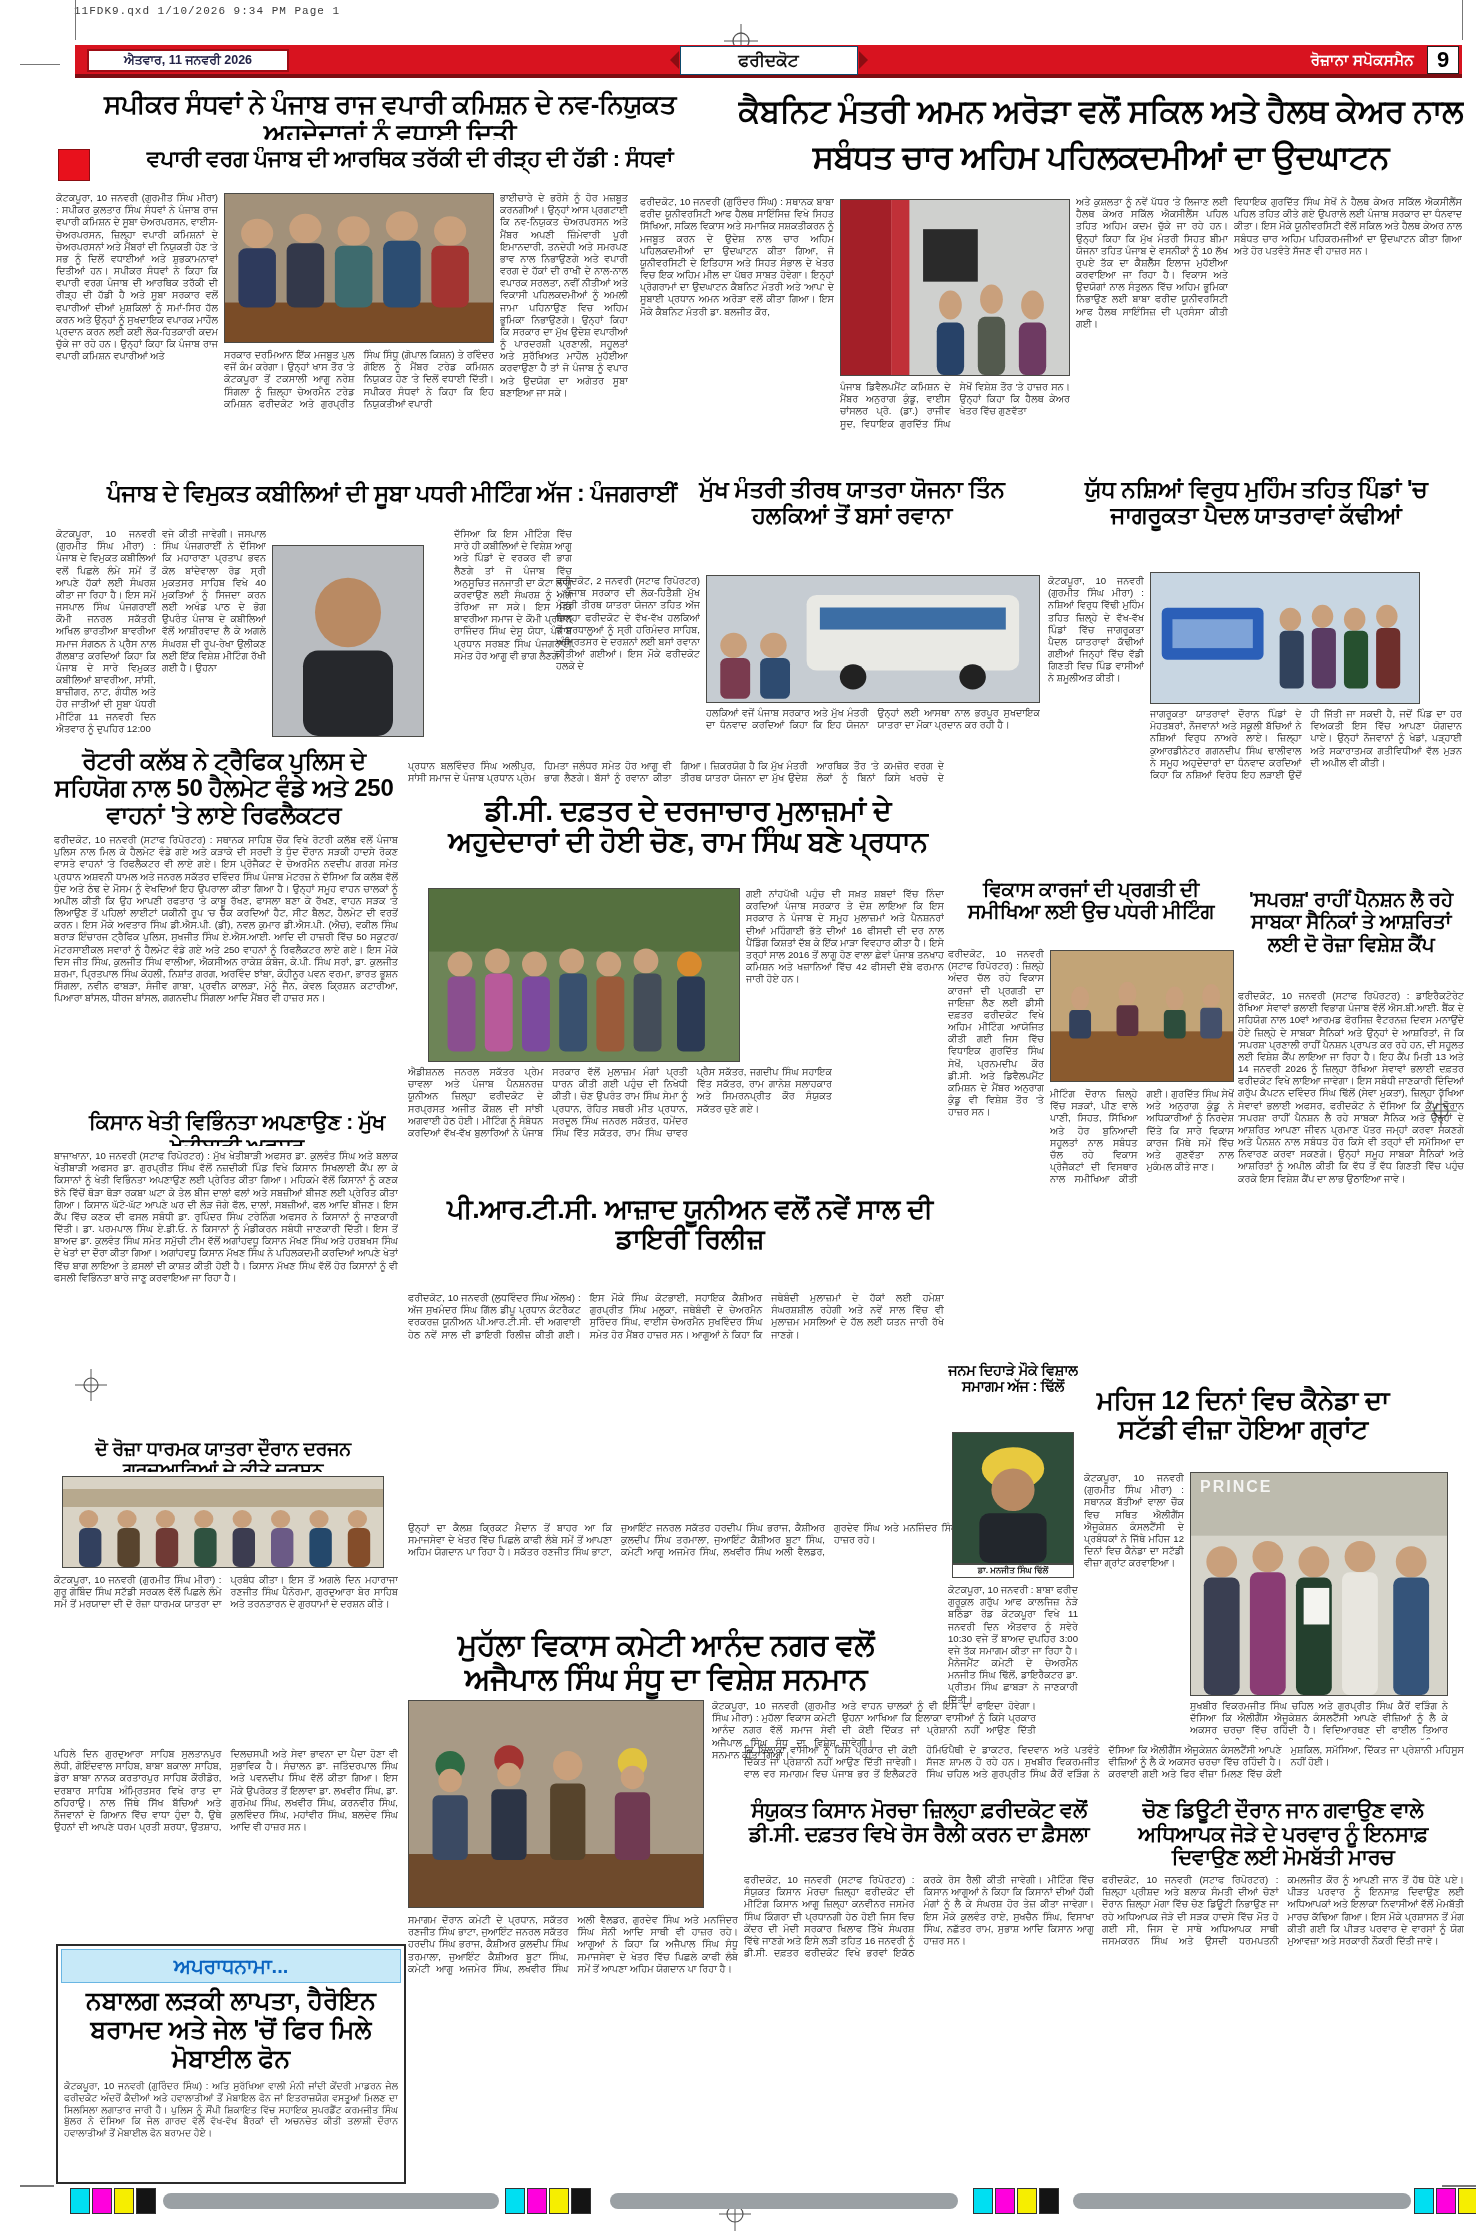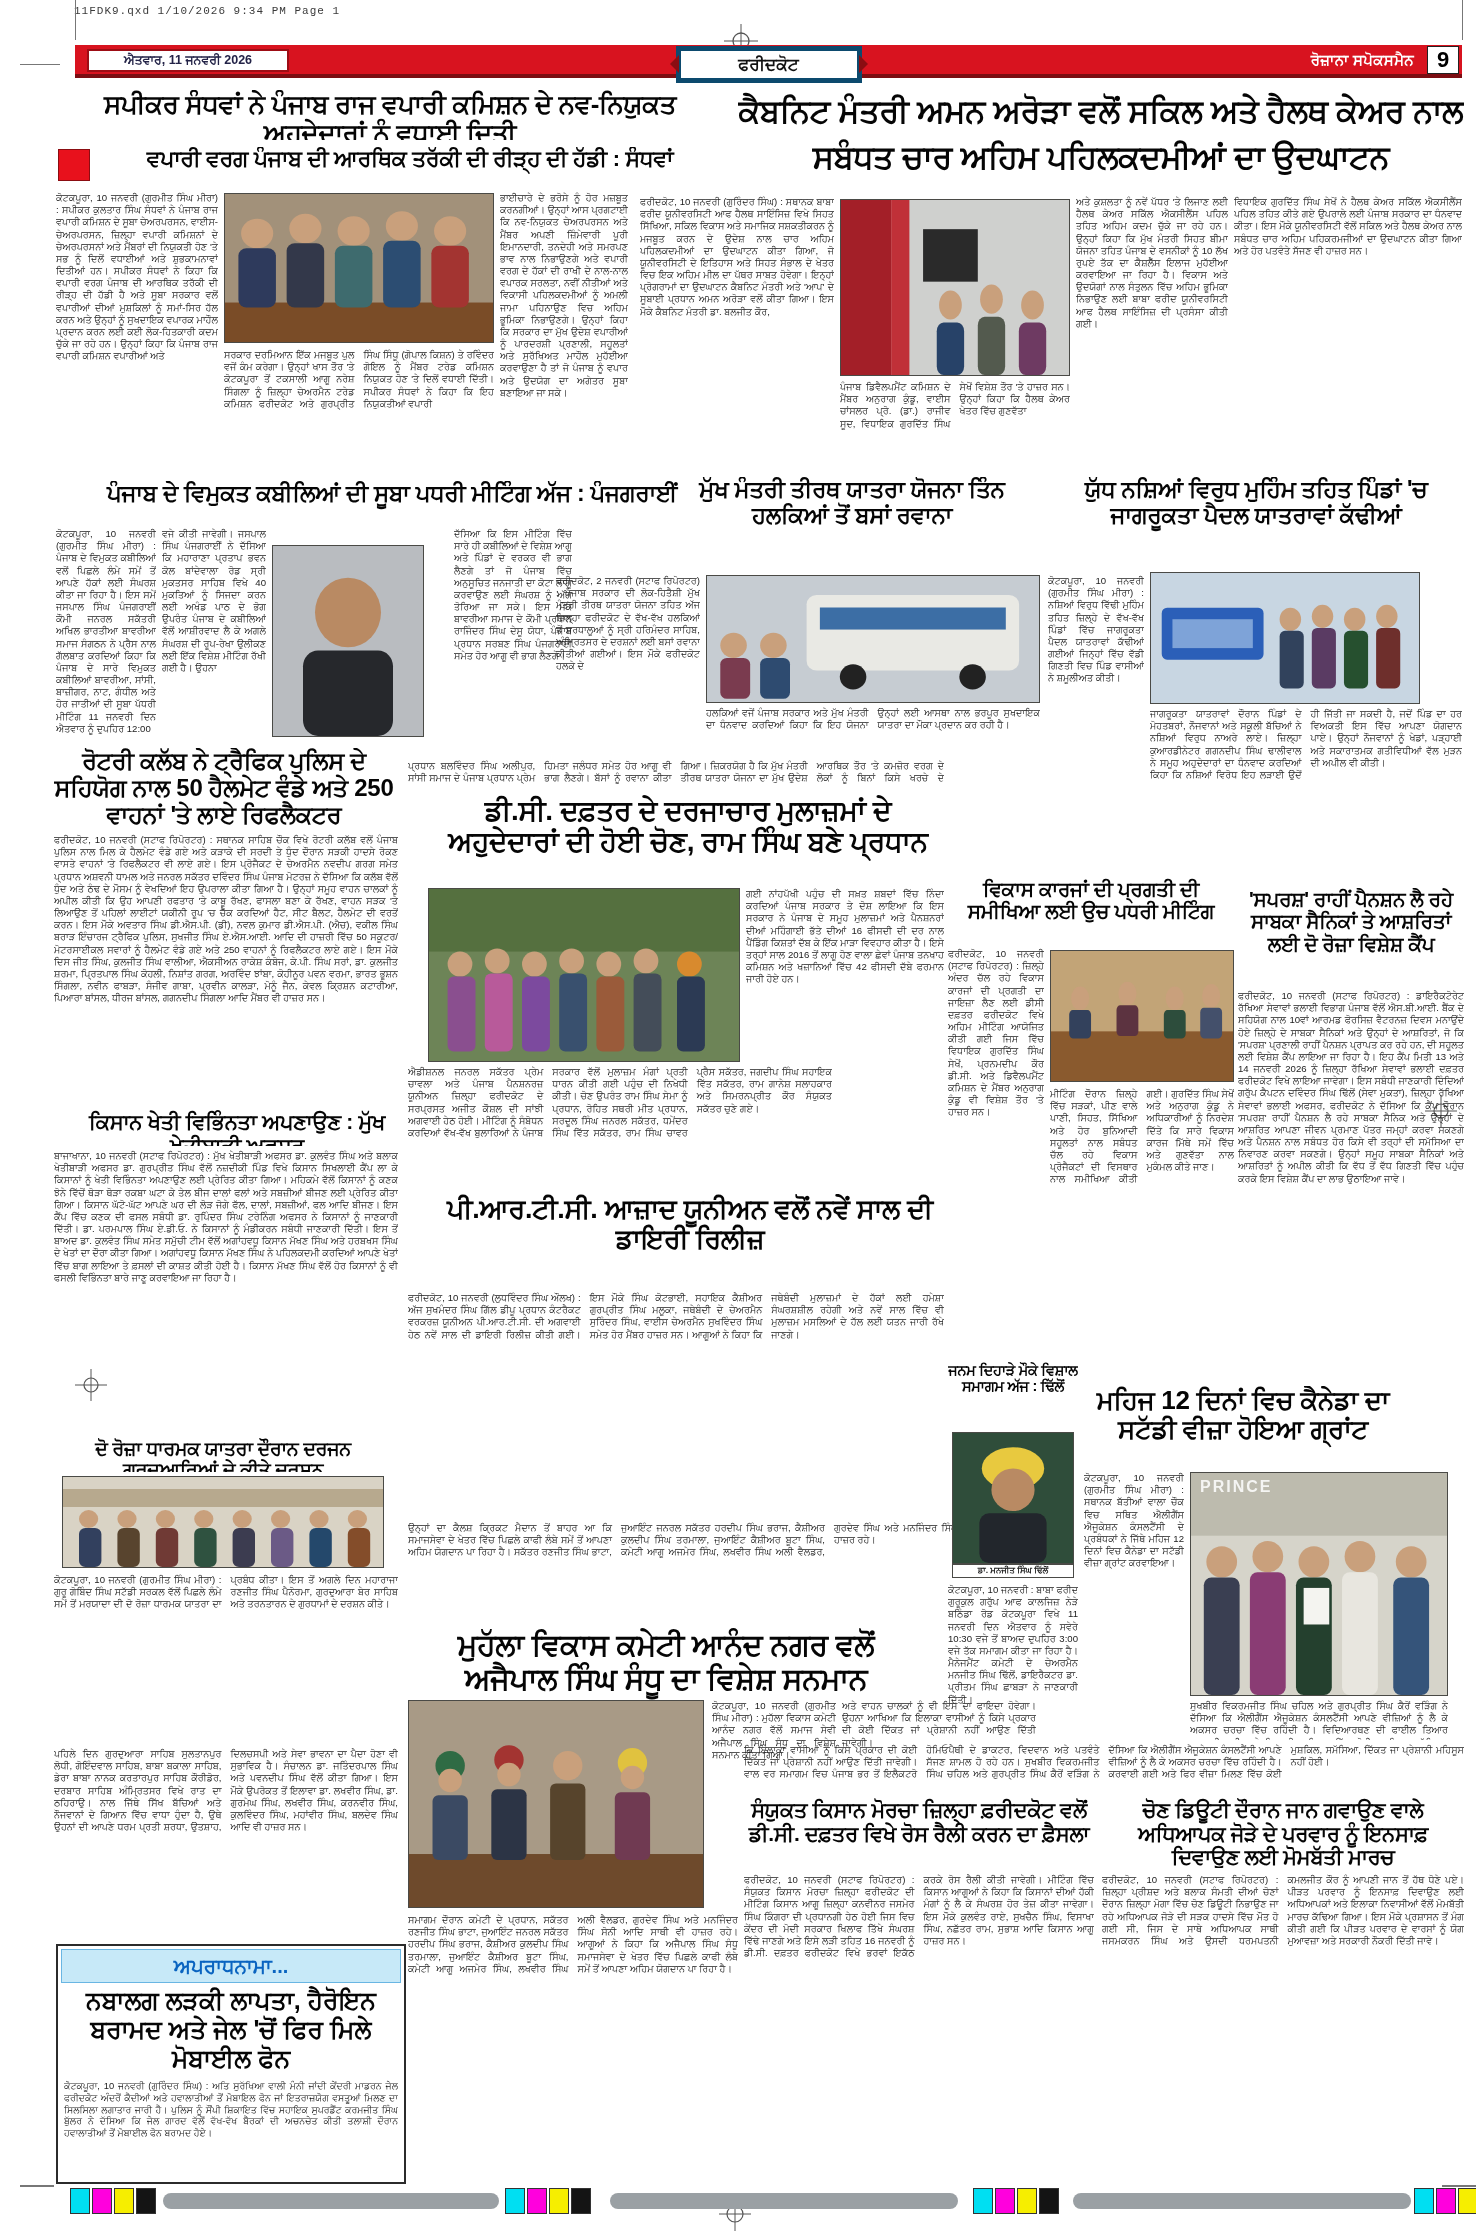--- a/index.html
+++ b/index.html
@@ -14,21 +14,21 @@
   .ph{position:absolute;border:1px solid #4a4a46;box-sizing:border-box;overflow:hidden;background:#b9b4aa}
   .ph svg{width:100%;height:100%;display:block}
   .slug{position:absolute;left:74px;top:5px;font-family:"Liberation Mono","DejaVu Sans Mono",monospace;
         font-size:11px;color:#3a3a3a;letter-spacing:1px}
   .mast{position:absolute;left:75px;top:45px;width:1387px;height:33px;background:#d8131f;
         border-bottom:4px solid #7c0d12;box-sizing:border-box}
   .mast-date{position:absolute;left:12px;top:4px;width:202px;height:23px;background:#fff;
         border:2px solid #9d0d15;box-sizing:border-box;display:flex;align-items:center;justify-content:center;
         font-size:12.5px;font-weight:bold;color:#232347}
   .mast-center{position:absolute;left:50%;top:1px;transform:translateX(-50%);width:176px;height:27px;background:#fff;
-        border:5px solid #0c4a6e;display:flex;align-items:center;justify-content:center;
+        border:1px solid #0c4a6e;display:flex;align-items:center;justify-content:center;
         font-size:17px;font-weight:900;color:#111}
   .mast-center:before,.mast-center:after{content:"";position:absolute;top:4px;border:9px solid transparent}
   .mast-center:before{left:-20px;border-right-color:#8b0d12}
   .mast-center:after{right:-20px;border-left-color:#8b0d12}
   .mast-brand{position:absolute;right:48px;top:6px;font-size:15px;font-weight:900;color:#fff;letter-spacing:.3px}
   .mast-page{position:absolute;right:3px;top:1px;width:32px;height:28px;background:#fff;border:1px solid #222;
         box-sizing:border-box;display:flex;align-items:center;justify-content:center;font-size:22px;font-weight:900;color:#000}
   .redsq{position:absolute;background:#e8111c;border:1px solid #8b0d12}
   .crimebox{position:absolute;left:56px;top:1944px;width:350px;height:240px;border:2px solid #2b2b2b;
         box-sizing:border-box;background:#fff}

